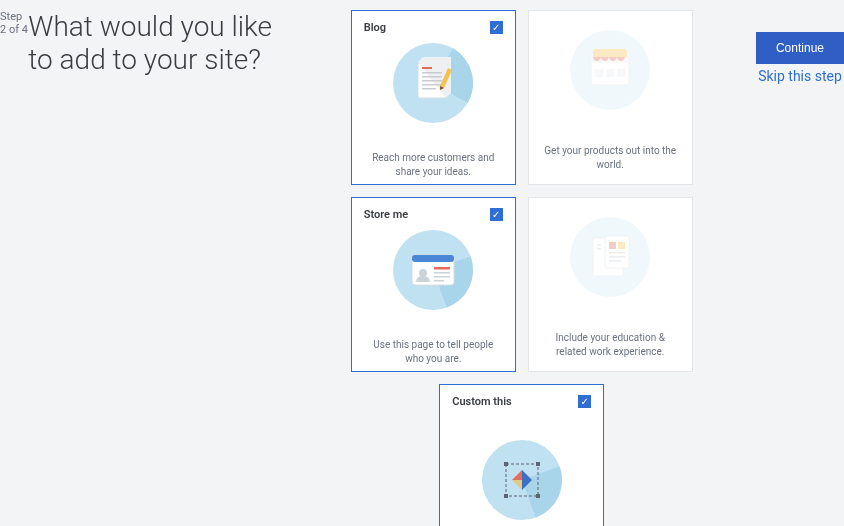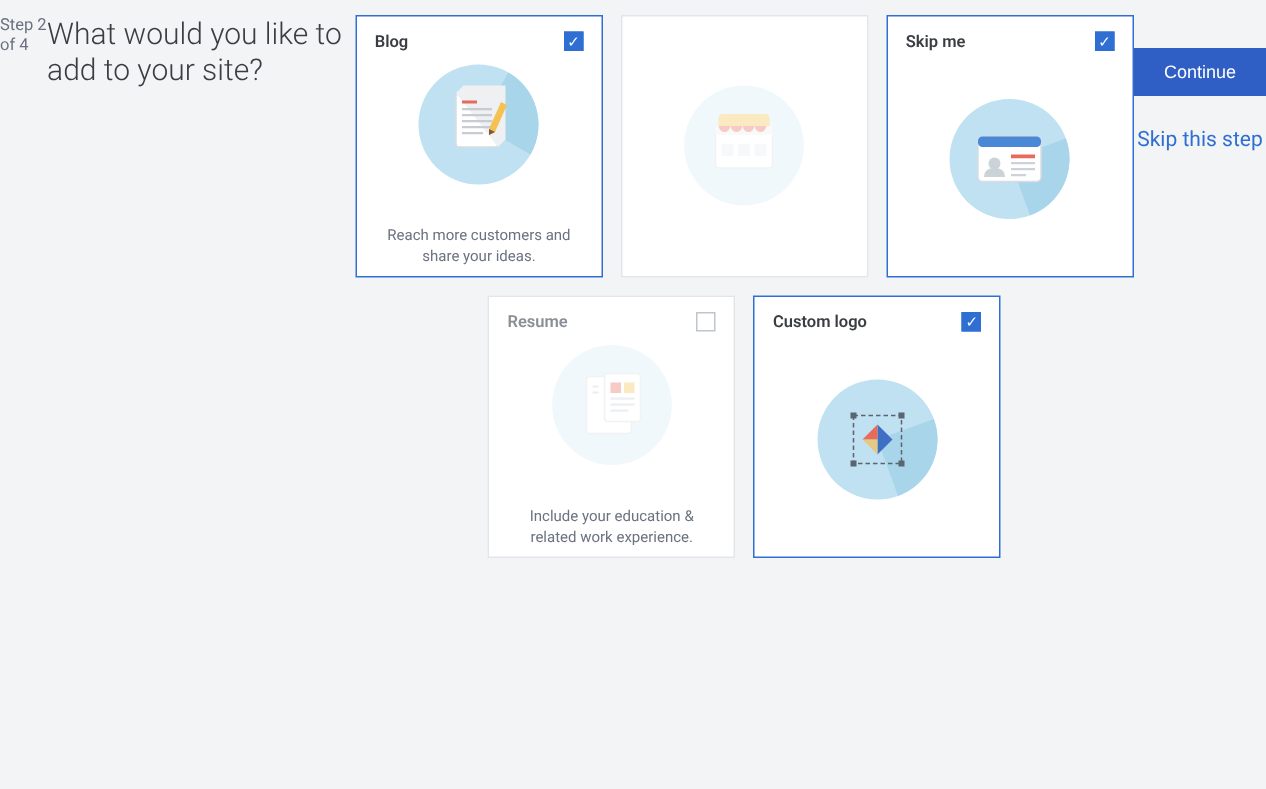--- a/index.html
+++ b/index.html
@@ -14,21 +14,21 @@
     display: flex;
     align-items: flex-start;
     padding-top: 10px;
   }
   .step-indicator {
     font-size: 11px;
     color: #6b7280;
     margin-bottom: 12px;
   }
   .heading {
-    font-size: 20px;
+    font-size: 28px;
     font-weight: 300;
     color: #3a3d42;
     margin-bottom: 24px;
   }
   .cards {
     display: flex;
     flex-wrap: wrap;
     justify-content: center;
     gap: 12px;
     max-width: 540px;
@@ -87,21 +87,21 @@
     min-height: 28px;
     margin-top: 25px;
   }
   .card:not(.selected) .card-illus svg { opacity: 0.35; }
   .card:not(.selected) .card-title { color: #8a8f95; }
   .actions {
     margin-top: 22px;
     display: flex;
     flex-direction: column;
     align-items: center;
-    gap: 21px;
+    gap: 4px;
   }
   .btn-primary {
     background: #2f5fc4;
     color: #fff;
     border: none;
     padding: 9px 20px;
     font-size: 12px;
     cursor: pointer;
   }
   .skip-link {
@@ -154,70 +154,68 @@
           <circle cx="43" cy="43" r="40" fill="#d8edf7"></circle>
           <rect x="24" y="30" width="38" height="28" rx="2" fill="#fff" stroke="#d9dce0"></rect>
           <rect x="24" y="30" width="38" height="6" fill="#eef0f2"></rect>
           <path d="M26 30 L60 30 L60 25 Q60 22 57 22 L29 22 Q26 22 26 25 Z" fill="#f4c152"></path>
           <path d="M26 30 Q27 34 30 34 Q33 34 34 30 Q35 34 38 34 Q41 34 42 30 Q43 34 46 34 Q49 34 50 30 Q51 34 54 34 Q57 34 58 30" fill="#e76b5b"></path>
           <rect x="28" y="42" width="8" height="8" fill="#e9ecef"></rect>
           <rect x="39" y="42" width="8" height="8" fill="#e9ecef"></rect>
           <rect x="50" y="42" width="8" height="8" fill="#e9ecef"></rect>
         </svg>
       </div>
+      <div class="card-desc">Get your products out into the world.</div>
     </div>
 
     <div class="card selected">
       <div class="card-header">
-        <span class="card-title">Skip me</span>
+        <span class="card-title">Store me</span>
         <span class="checkbox">
           <span>✓</span>
         </span>
       </div>
       <div class="card-illus">
         <svg class="circ" viewBox="0 0 86 86">
           <circle cx="43" cy="43" r="40" fill="#bfe1f2"></circle>
           <path d="M83 43 A40 40 0 0 1 43 83 L43 43 Z" fill="#a8d5ea" transform="rotate(-20 43 43)"></path>
           <rect x="22" y="28" width="42" height="30" rx="3" fill="#fff" stroke="#d9dce0"></rect>
           <rect x="22" y="28" width="42" height="7" rx="3" fill="#4a87d6"></rect>
           <circle cx="33" cy="46" r="4" fill="#cbd2d8"></circle>
           <path d="M26 55 Q26 49 33 49 Q40 49 40 55 Z" fill="#cbd2d8"></path>
           <rect x="44" y="40" width="16" height="2.5" fill="#e76b5b"></rect>
           <rect x="44" y="45" width="16" height="1.5" fill="#cbd2d8"></rect>
           <rect x="44" y="49" width="16" height="1.5" fill="#cbd2d8"></rect>
           <rect x="44" y="53" width="10" height="1.5" fill="#cbd2d8"></rect>
         </svg>
       </div>
+      <div class="card-desc">Use this page to tell people who you are.</div>
     </div>
 
     <div class="card">
-      <div class="card-header">
-        <span class="card-title">Resume</span>
-        <span class="checkbox"></span>
-      </div>
       <div class="card-illus">
         <svg class="circ" viewBox="0 0 86 86">
           <circle cx="43" cy="43" r="40" fill="#d8edf7"></circle>
           <rect x="26" y="24" width="30" height="38" rx="2" fill="#fff" stroke="#d9dce0"></rect>
           <rect x="38" y="22" width="24" height="32" rx="2" fill="#fff" stroke="#d9dce0"></rect>
           <rect x="42" y="28" width="7" height="7" fill="#e76b5b"></rect>
           <rect x="51" y="28" width="7" height="7" fill="#f4c152"></rect>
           <rect x="42" y="38" width="16" height="1.5" fill="#cbd2d8"></rect>
           <rect x="42" y="42" width="16" height="1.5" fill="#cbd2d8"></rect>
           <rect x="42" y="46" width="12" height="1.5" fill="#cbd2d8"></rect>
           <rect x="30" y="30" width="4" height="1.5" fill="#cbd2d8"></rect>
           <rect x="30" y="34" width="4" height="1.5" fill="#cbd2d8"></rect>
         </svg>
       </div>
       <div class="card-desc">Include your education &amp; related work experience.</div>
     </div>
 
     <div class="card selected">
       <div class="card-header">
-        <span class="card-title">Custom logo</span>
+        <span class="card-title">Custom this</span>
         <span class="checkbox">
           <span>✓</span>
         </span>
       </div>
       <div class="card-illus">
         <svg class="circ" viewBox="0 0 86 86">
           <circle cx="43" cy="43" r="40" fill="#bfe1f2"></circle>
           <path d="M83 43 A40 40 0 0 1 43 83 L43 43 Z" fill="#a8d5ea" transform="rotate(-20 43 43)"></path>
           <rect x="27" y="27" width="32" height="32" fill="none" stroke="#5a6570" stroke-dasharray="3 2" stroke-width="1"></rect>
           <rect x="25" y="25" width="4" height="4" fill="#5a6570"></rect>

